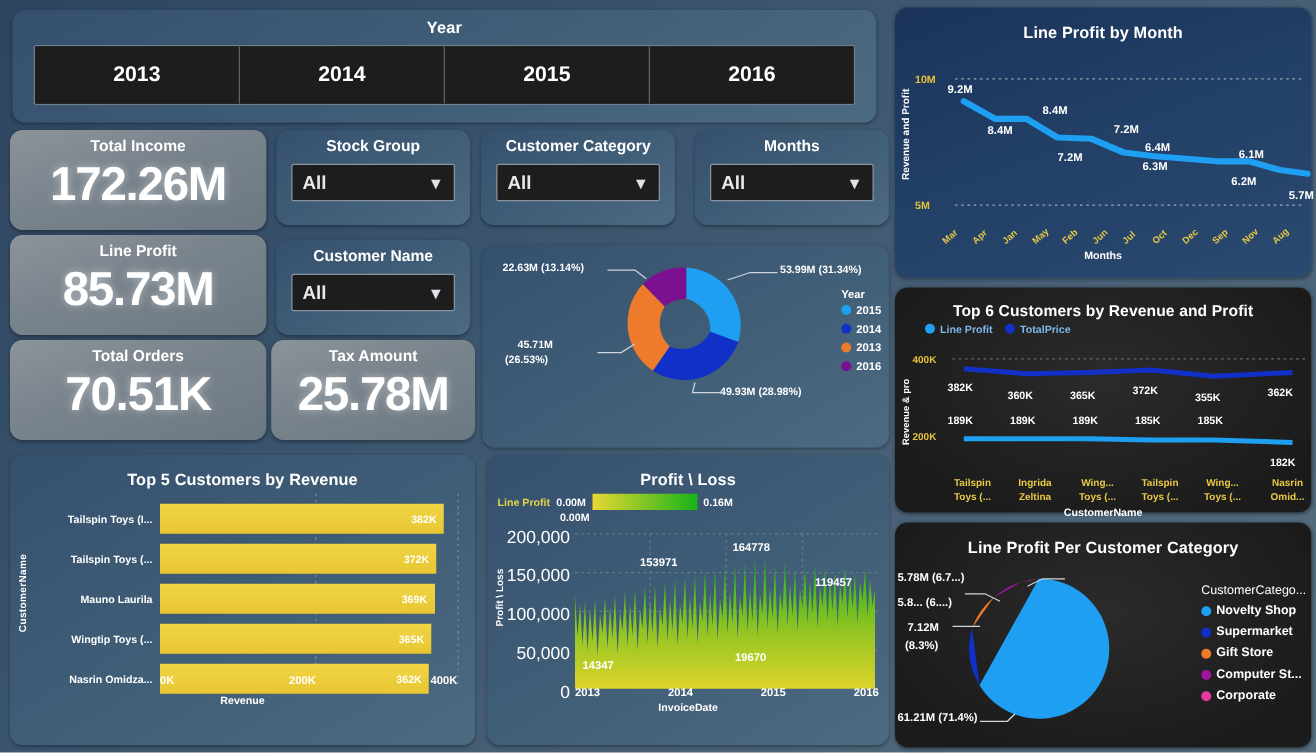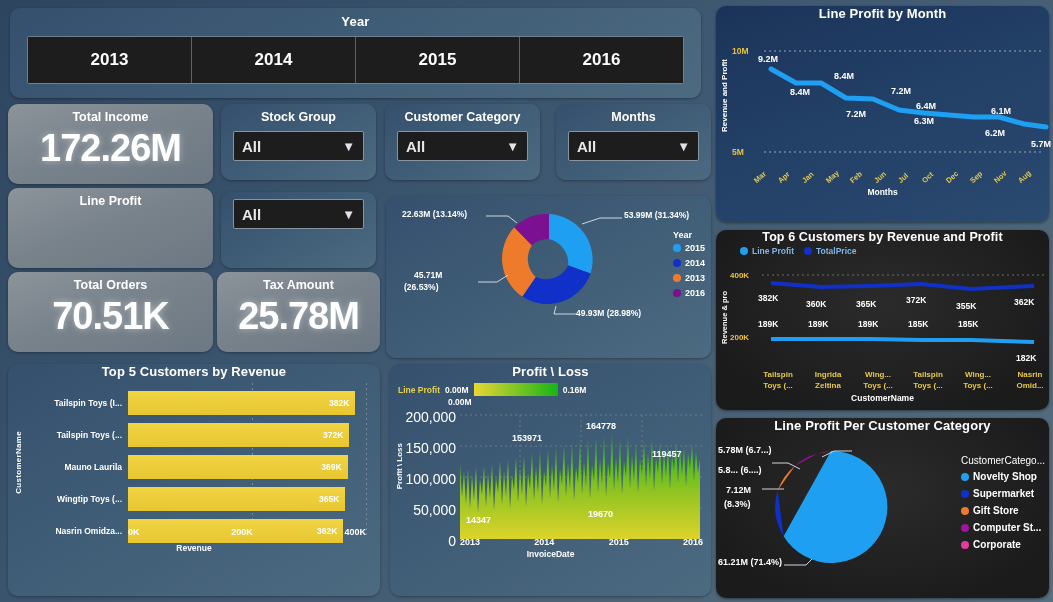--- a/index.html
+++ b/index.html
@@ -88,21 +88,21 @@
   
   #revenue-by-year { left: 386px; top: 196px; width: 325px; height: 162px; }
   #top5-customers  { left: 8px;   top: 364px; width: 372px; height: 232px; }
   #profit-loss     { left: 390px; top: 364px; width: 321px; height: 232px; }
   #line-profit-month { left: 716px; top: 6px;  width: 333px; height: 216px; }
   #top6-customers  { left: 716px; top: 230px; width: 333px; height: 180px; }
   #profit-category { left: 716px; top: 418px; width: 333px; height: 180px; }
 
   .chart-title {
     text-align: center; color: #ffffff; font-size: 13px; font-weight: bold;
-    padding-top: 0; letter-spacing: .1px;
+    padding-top: 12px; letter-spacing: .1px;
   }
   .chart-title.sm { font-size: 12.5px; }
 
   
   .donut-wrap { position: relative; width: 100%; height: 128px; }
   .donut-label { position: absolute; color: #ffffff; font-size: 8.5px; font-weight: bold; white-space: nowrap; }
   .donut-legend { position: absolute; right: 6px; top: 34px; }
   .donut-legend .lg-title { color: #ffffff; font-size: 9px; font-weight: bold; margin-bottom: 3px; }
   .lg-row { display: flex; align-items: center; gap: 4px; margin-bottom: 5px; }
   .lg-dot { width: 8px; height: 8px; border-radius: 50%; flex: none; }
@@ -205,20 +205,21 @@
       <div class="year-btn">2016</div>
     </div>
   </div>
 
   <div class="panel panel-kpi" id="kpi-total-income">
     <div class="kpi-title">Total Income</div>
     <div class="kpi-value">172.26M</div>
   </div>
   <div class="panel panel-kpi" id="kpi-line-profit">
     <div class="kpi-title">Line Profit</div>
+    <div class="kpi-value">85.73M</div>
   </div>
   <div class="panel panel-kpi" id="kpi-total-orders">
     <div class="kpi-title">Total Orders</div>
     <div class="kpi-value">70.51K</div>
   </div>
   <div class="panel panel-kpi" id="kpi-tax-amount">
     <div class="kpi-title">Tax Amount</div>
     <div class="kpi-value">25.78M</div>
   </div>
 
@@ -237,20 +238,21 @@
     </div>
   </div>
   <div class="panel panel-blue" id="slicer-months">
     <div class="slicer-box-title">Months</div>
     <div class="dd">
       <span class="dd-value">All</span>
       <span class="dd-caret">▼</span>
     </div>
   </div>
   <div class="panel panel-blue" id="slicer-customer-name">
+    <div class="slicer-box-title">Customer Name</div>
     <div class="dd">
       <span class="dd-value">All</span>
       <span class="dd-caret">▼</span>
     </div>
   </div>
 
   <div class="panel panel-blue" id="revenue-by-year">
     <div class="donut-wrap">
       <svg width="325" height="128" viewBox="0 0 325 128">
 

